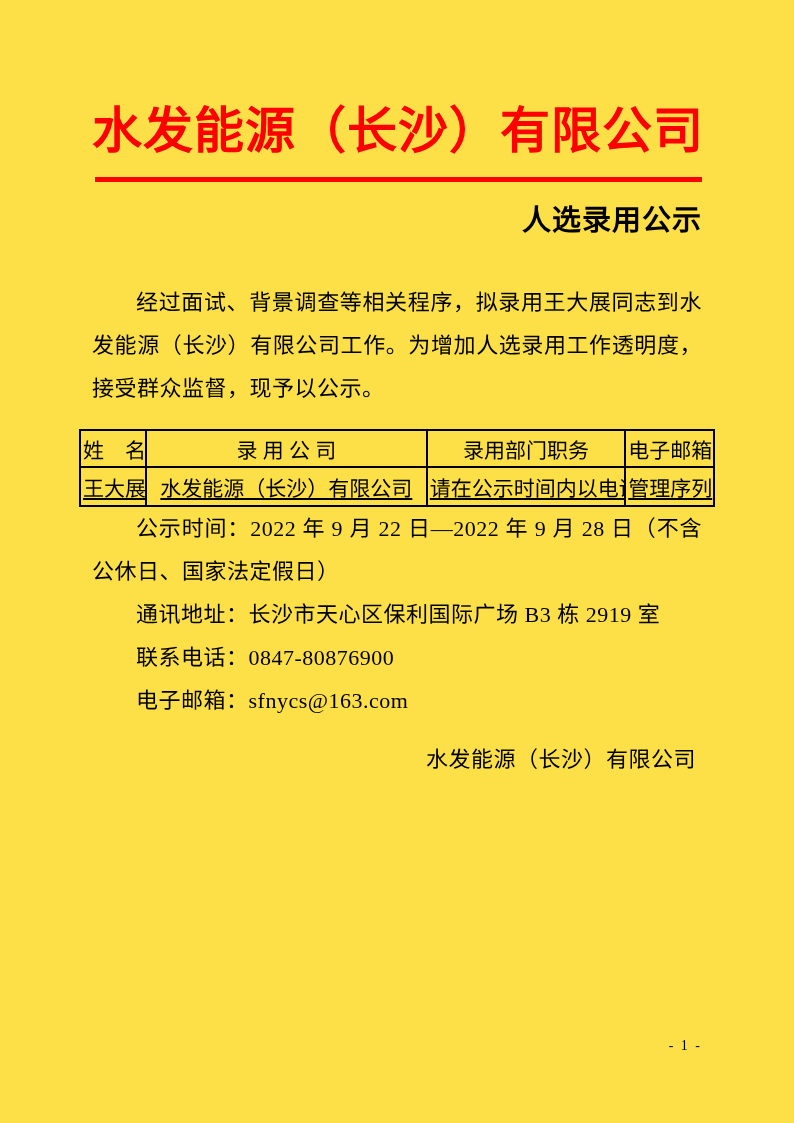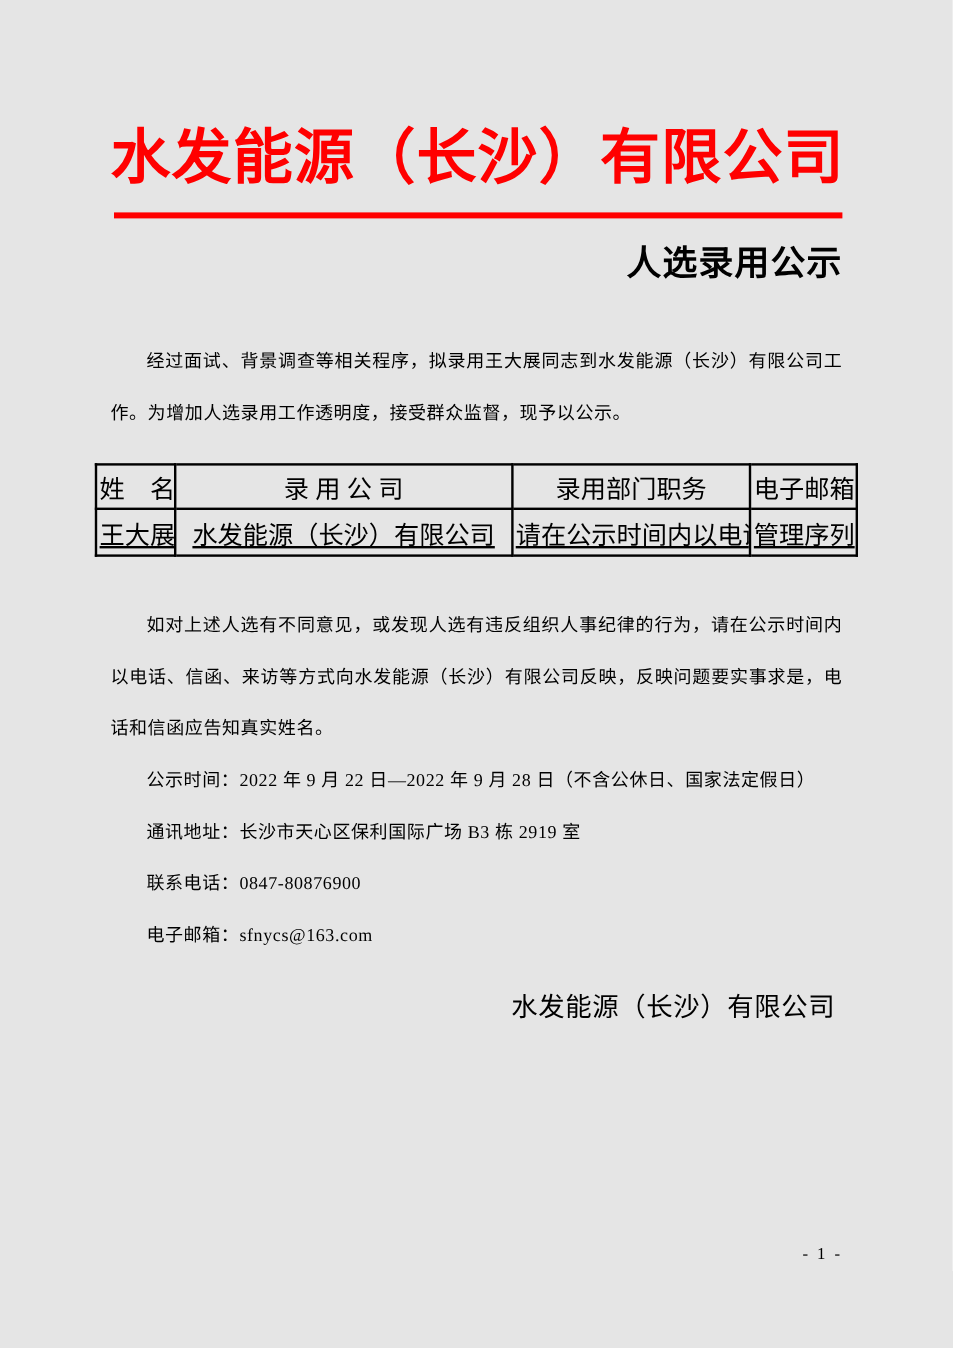--- a/index.html
+++ b/index.html
@@ -6,21 +6,21 @@
   html, body { background: #ffffff; }
   body {
     font-family: "Liberation Serif", "DejaVu Serif", serif;
     color: #000000;
   }
   .page {
     position: relative;
     width: 794px;
     height: 1123px;
     margin: 0 auto;
-    background: #e5e5e5;
+    background: #fde047;
     overflow: hidden;
     padding: 0 92px;
   }
   .company-title {
     margin-top: 100px;
     font-size: 50px;
     font-weight: bold;
     text-align: center;
     letter-spacing: 1px;
     line-height: 62px;
@@ -34,21 +34,21 @@
   }
   .doc-title {
     margin-top: 17px;
     font-size: 29px;
     font-weight: bold;
     text-align: right;
     letter-spacing: 1px;
     line-height: 42px;
   }
   .body-par {
-    font-size: 15px;
+    font-size: 22px;
     line-height: 43px;
     text-align: justify;
     text-indent: 2em;
     letter-spacing: 0.5px;
   }
   .par-intro { margin-top: 40px; }
   .par-objection { margin-top: 37px; }
   .recruit-table {
     width: 636px;
     margin-top: 19px;
@@ -120,21 +120,20 @@
     <tbody>
       <tr>
         <td>王大展</td>
         <td>水发能源（长沙）有限公司</td>
         <td>请在公示时间内以电话</td>
         <td>管理序列</td>
       </tr>
     </tbody>
   </table>
 
-  <p class="body-par par-objection">如对上述人选有不同意见，或发现人选有违反组织人事纪律的行为，请在公示时间内以电话、信函、来访等方式向水发能源（长沙）有限公司反映，反映问题要实事求是，电话和信函应告知真实姓名。</p>
 
   <p class="body-par">公示时间：2022 年 9 月 22 日—2022 年 9 月 28 日（不含公休日、国家法定假日）</p>
 
   <p class="body-par">通讯地址：长沙市天心区保利国际广场 B3 栋 2919 室</p>
 
   <p class="body-par">联系电话：0847-80876900</p>
 
   <p class="body-par">电子邮箱：sfnycs@163.com</p>
 
   <div class="signature">

